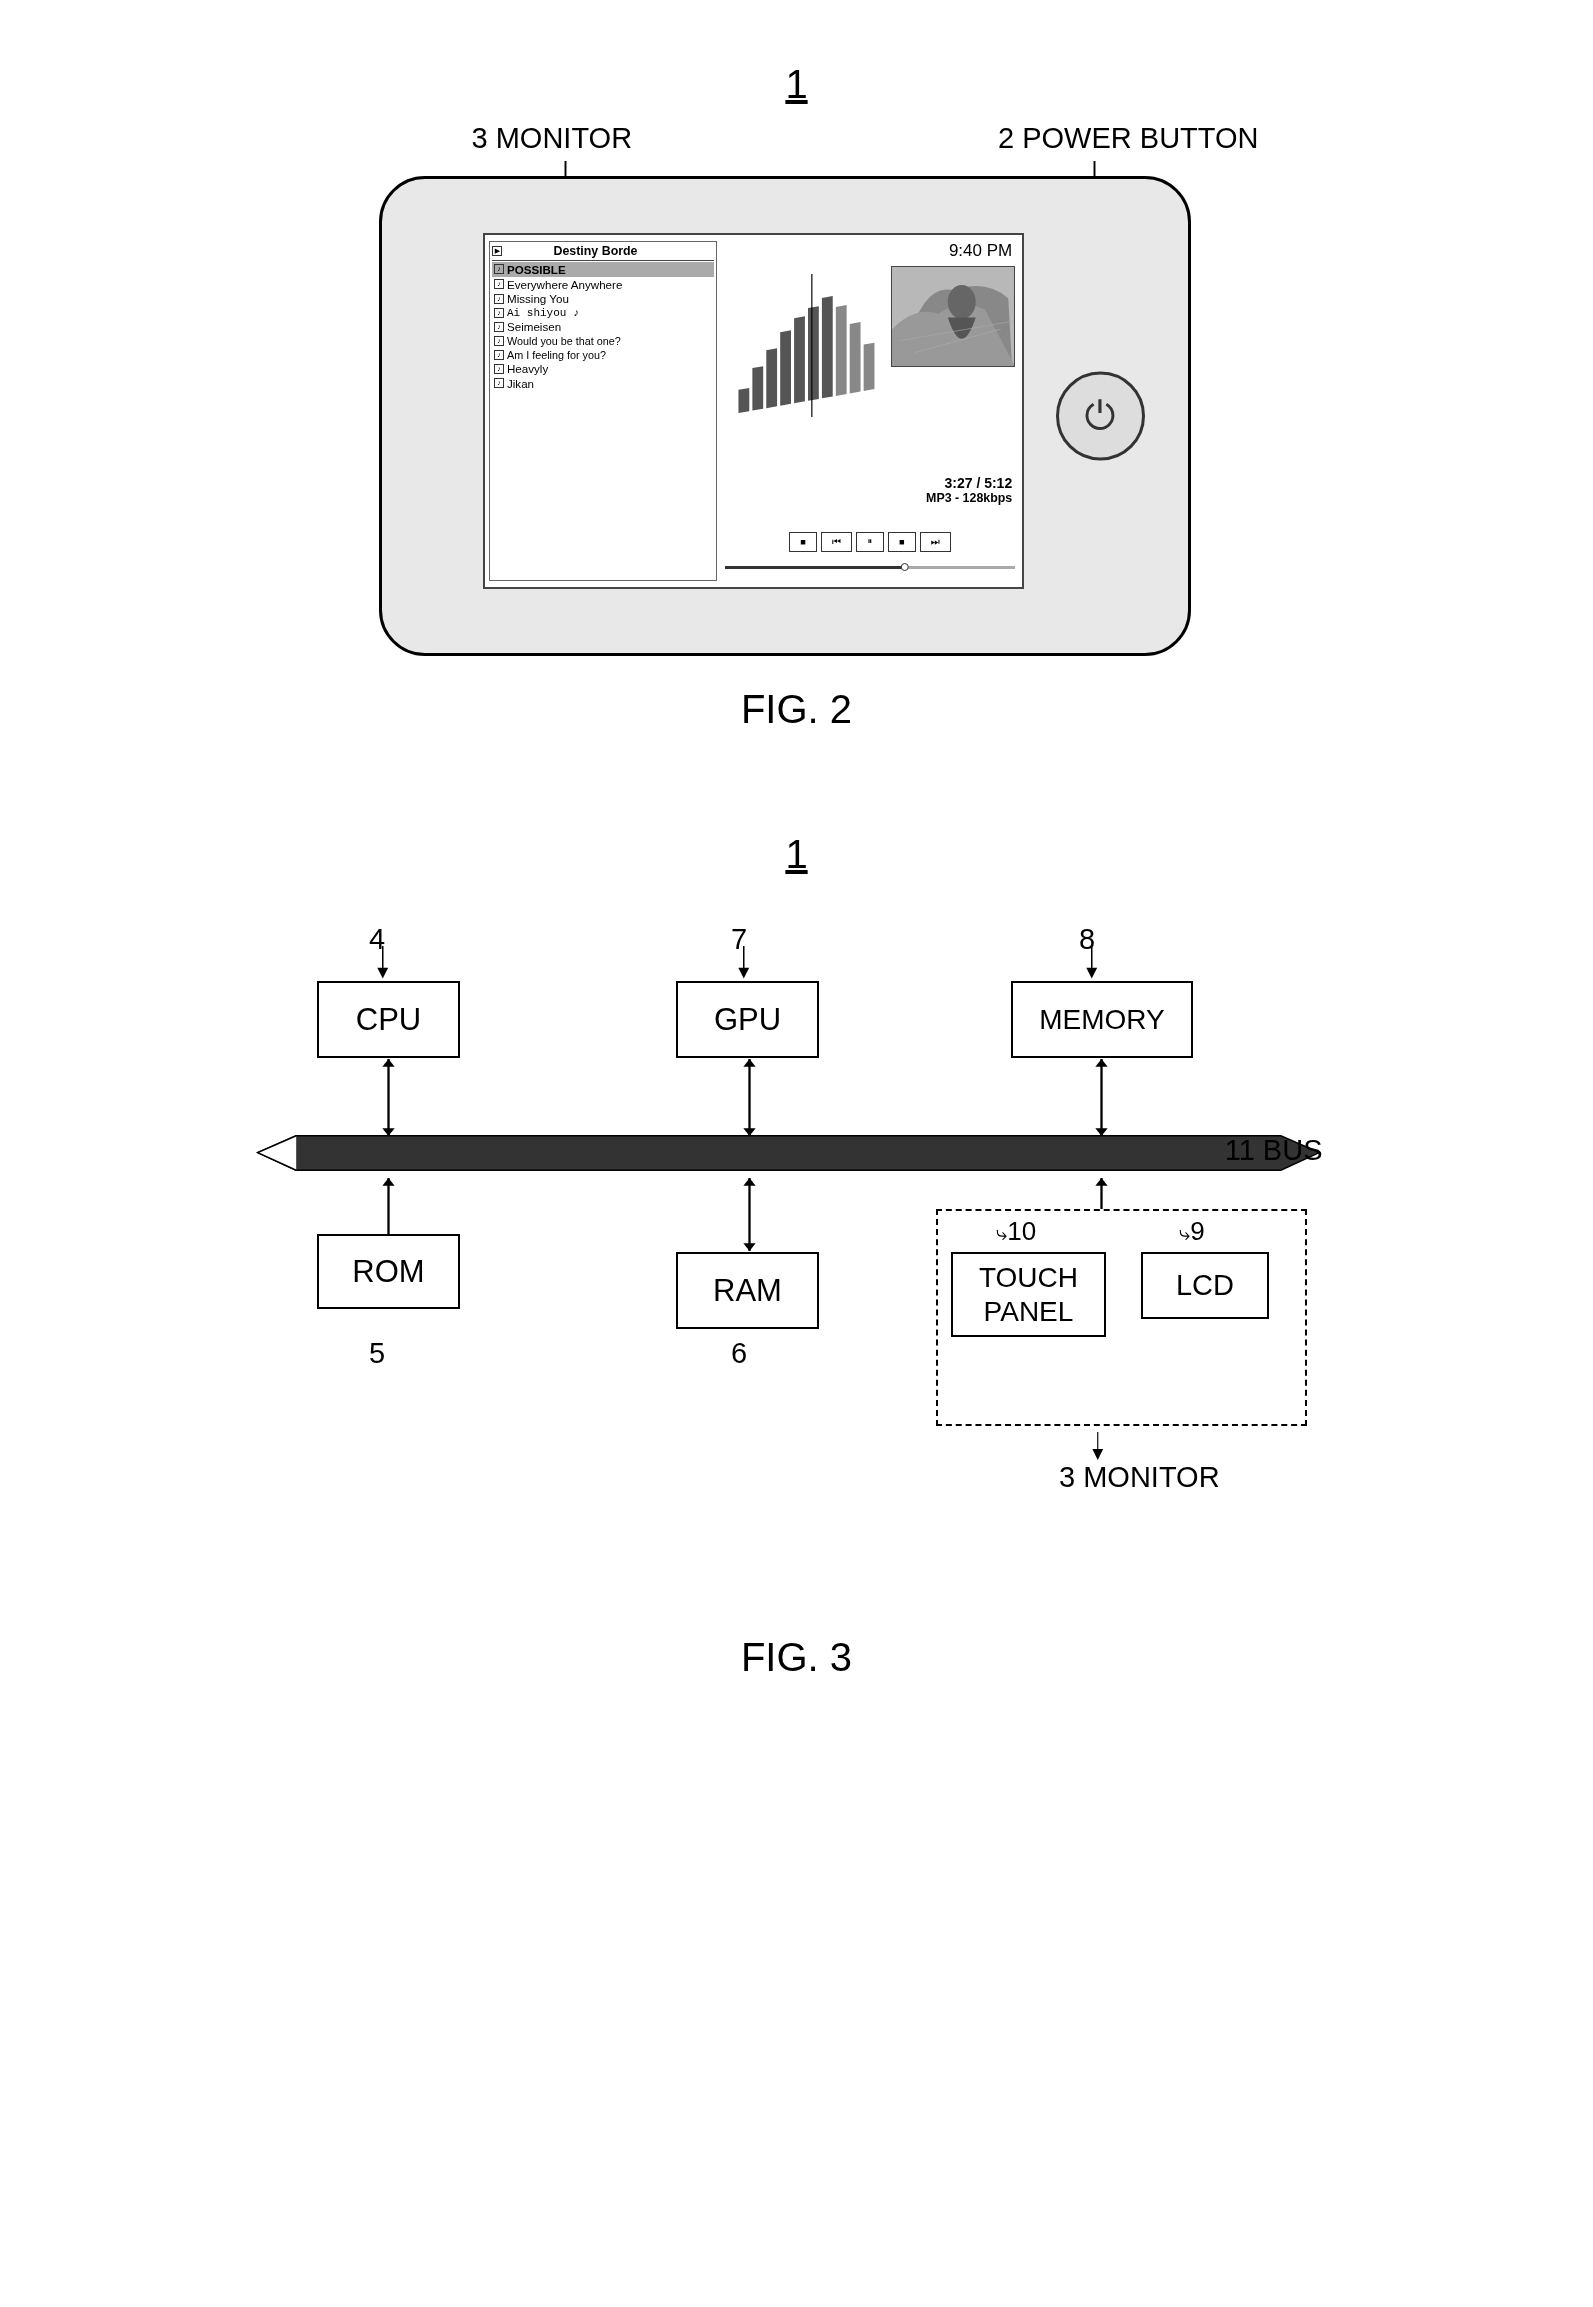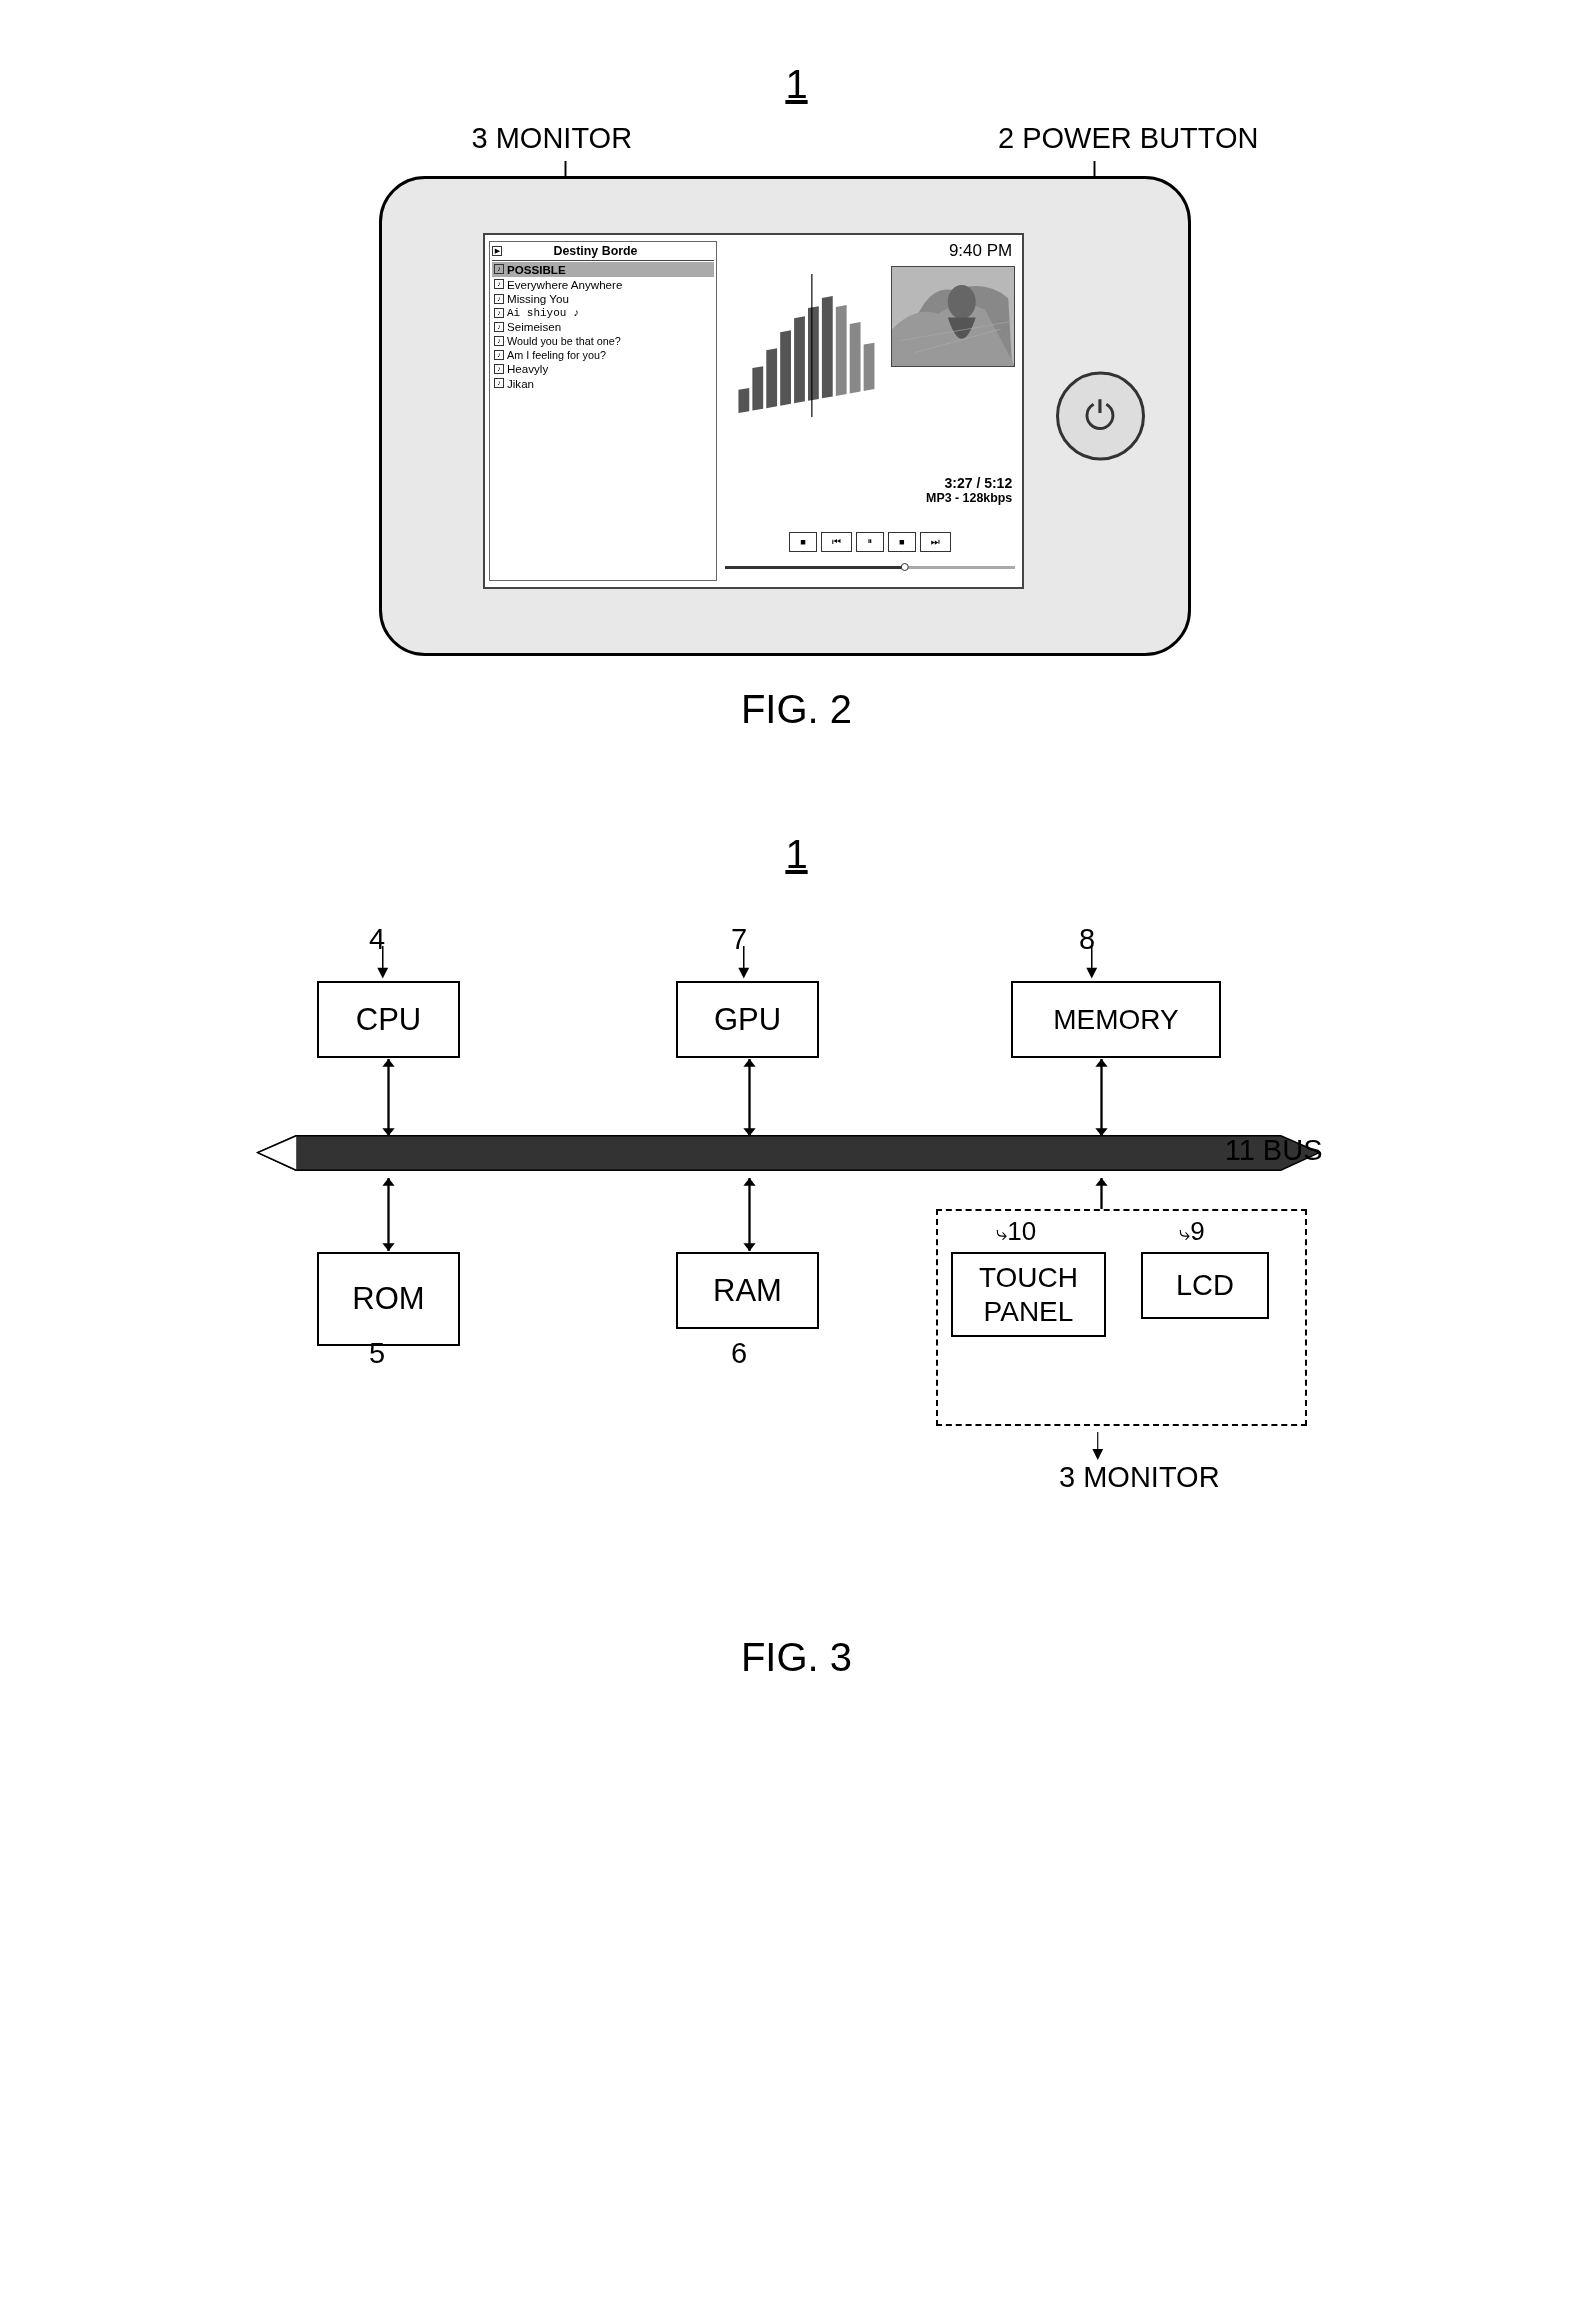--- a/index.html
+++ b/index.html
@@ -298,21 +298,21 @@
       </svg>
 
       <div class="diag-box box-cpu" style="left:62px; top:81px; width:143px; height:77px;">
         <span style="font-size:31px; font-family:Arial,sans-serif;">CPU</span>
       </div>
 
       <div class="diag-box box-gpu" style="left:421px; top:81px; width:143px; height:77px;">
         <span style="font-size:31px; font-family:Arial,sans-serif;">GPU</span>
       </div>
 
-      <div class="diag-box box-memory" style="left:756px; top:81px; width:210px; height:77px;">
+      <div class="diag-box box-memory" style="left:756px; top:81px; width:182px; height:77px;">
         <span style="font-size:28px; font-family:Arial,sans-serif;">MEMORY</span>
       </div>
 
       <svg style="position:absolute; left:125px; top:159px;" width="17" height="77" viewBox="0 0 22 100">
         <line x1="11" y1="0" x2="11" y2="100" stroke="#000" stroke-width="3"></line>
         <polygon points="3,10 11,0 19,10" fill="#000"></polygon>
         <polygon points="3,90 11,100 19,90" fill="#000"></polygon>
       </svg>
 
       <svg style="position:absolute; left:486px; top:159px;" width="17" height="77" viewBox="0 0 22 100">
@@ -349,21 +349,21 @@
         <polygon points="3,10 11,0 19,10" fill="#000"></polygon>
         <polygon points="3,85 11,95 19,85" fill="#000"></polygon>
       </svg>
 
       <svg style="position:absolute; left:838px; top:278px;" width="17" height="73" viewBox="0 0 22 95">
         <line x1="11" y1="0" x2="11" y2="95" stroke="#000" stroke-width="3"></line>
         <polygon points="3,10 11,0 19,10" fill="#000"></polygon>
         <polygon points="3,85 11,95 19,85" fill="#000"></polygon>
       </svg>
 
-      <div class="diag-box box-rom" style="left:62px; top:352px; width:143px; height:94px;">
+      <div class="diag-box box-rom" style="left:62px; top:334px; width:143px; height:75px;">
         <span style="font-size:31px; font-family:Arial,sans-serif;">ROM</span>
       </div>
 
       <span style="position:absolute; left:114px; top:437px; font-size:29px; font-family:Arial,sans-serif;">5</span>
 
       <div class="diag-box box-ram" style="left:421px; top:352px; width:143px; height:77px;">
         <span style="font-size:31px; font-family:Arial,sans-serif;">RAM</span>
       </div>
 
       <span style="position:absolute; left:476px; top:437px; font-size:29px; font-family:Arial,sans-serif;">6</span>

